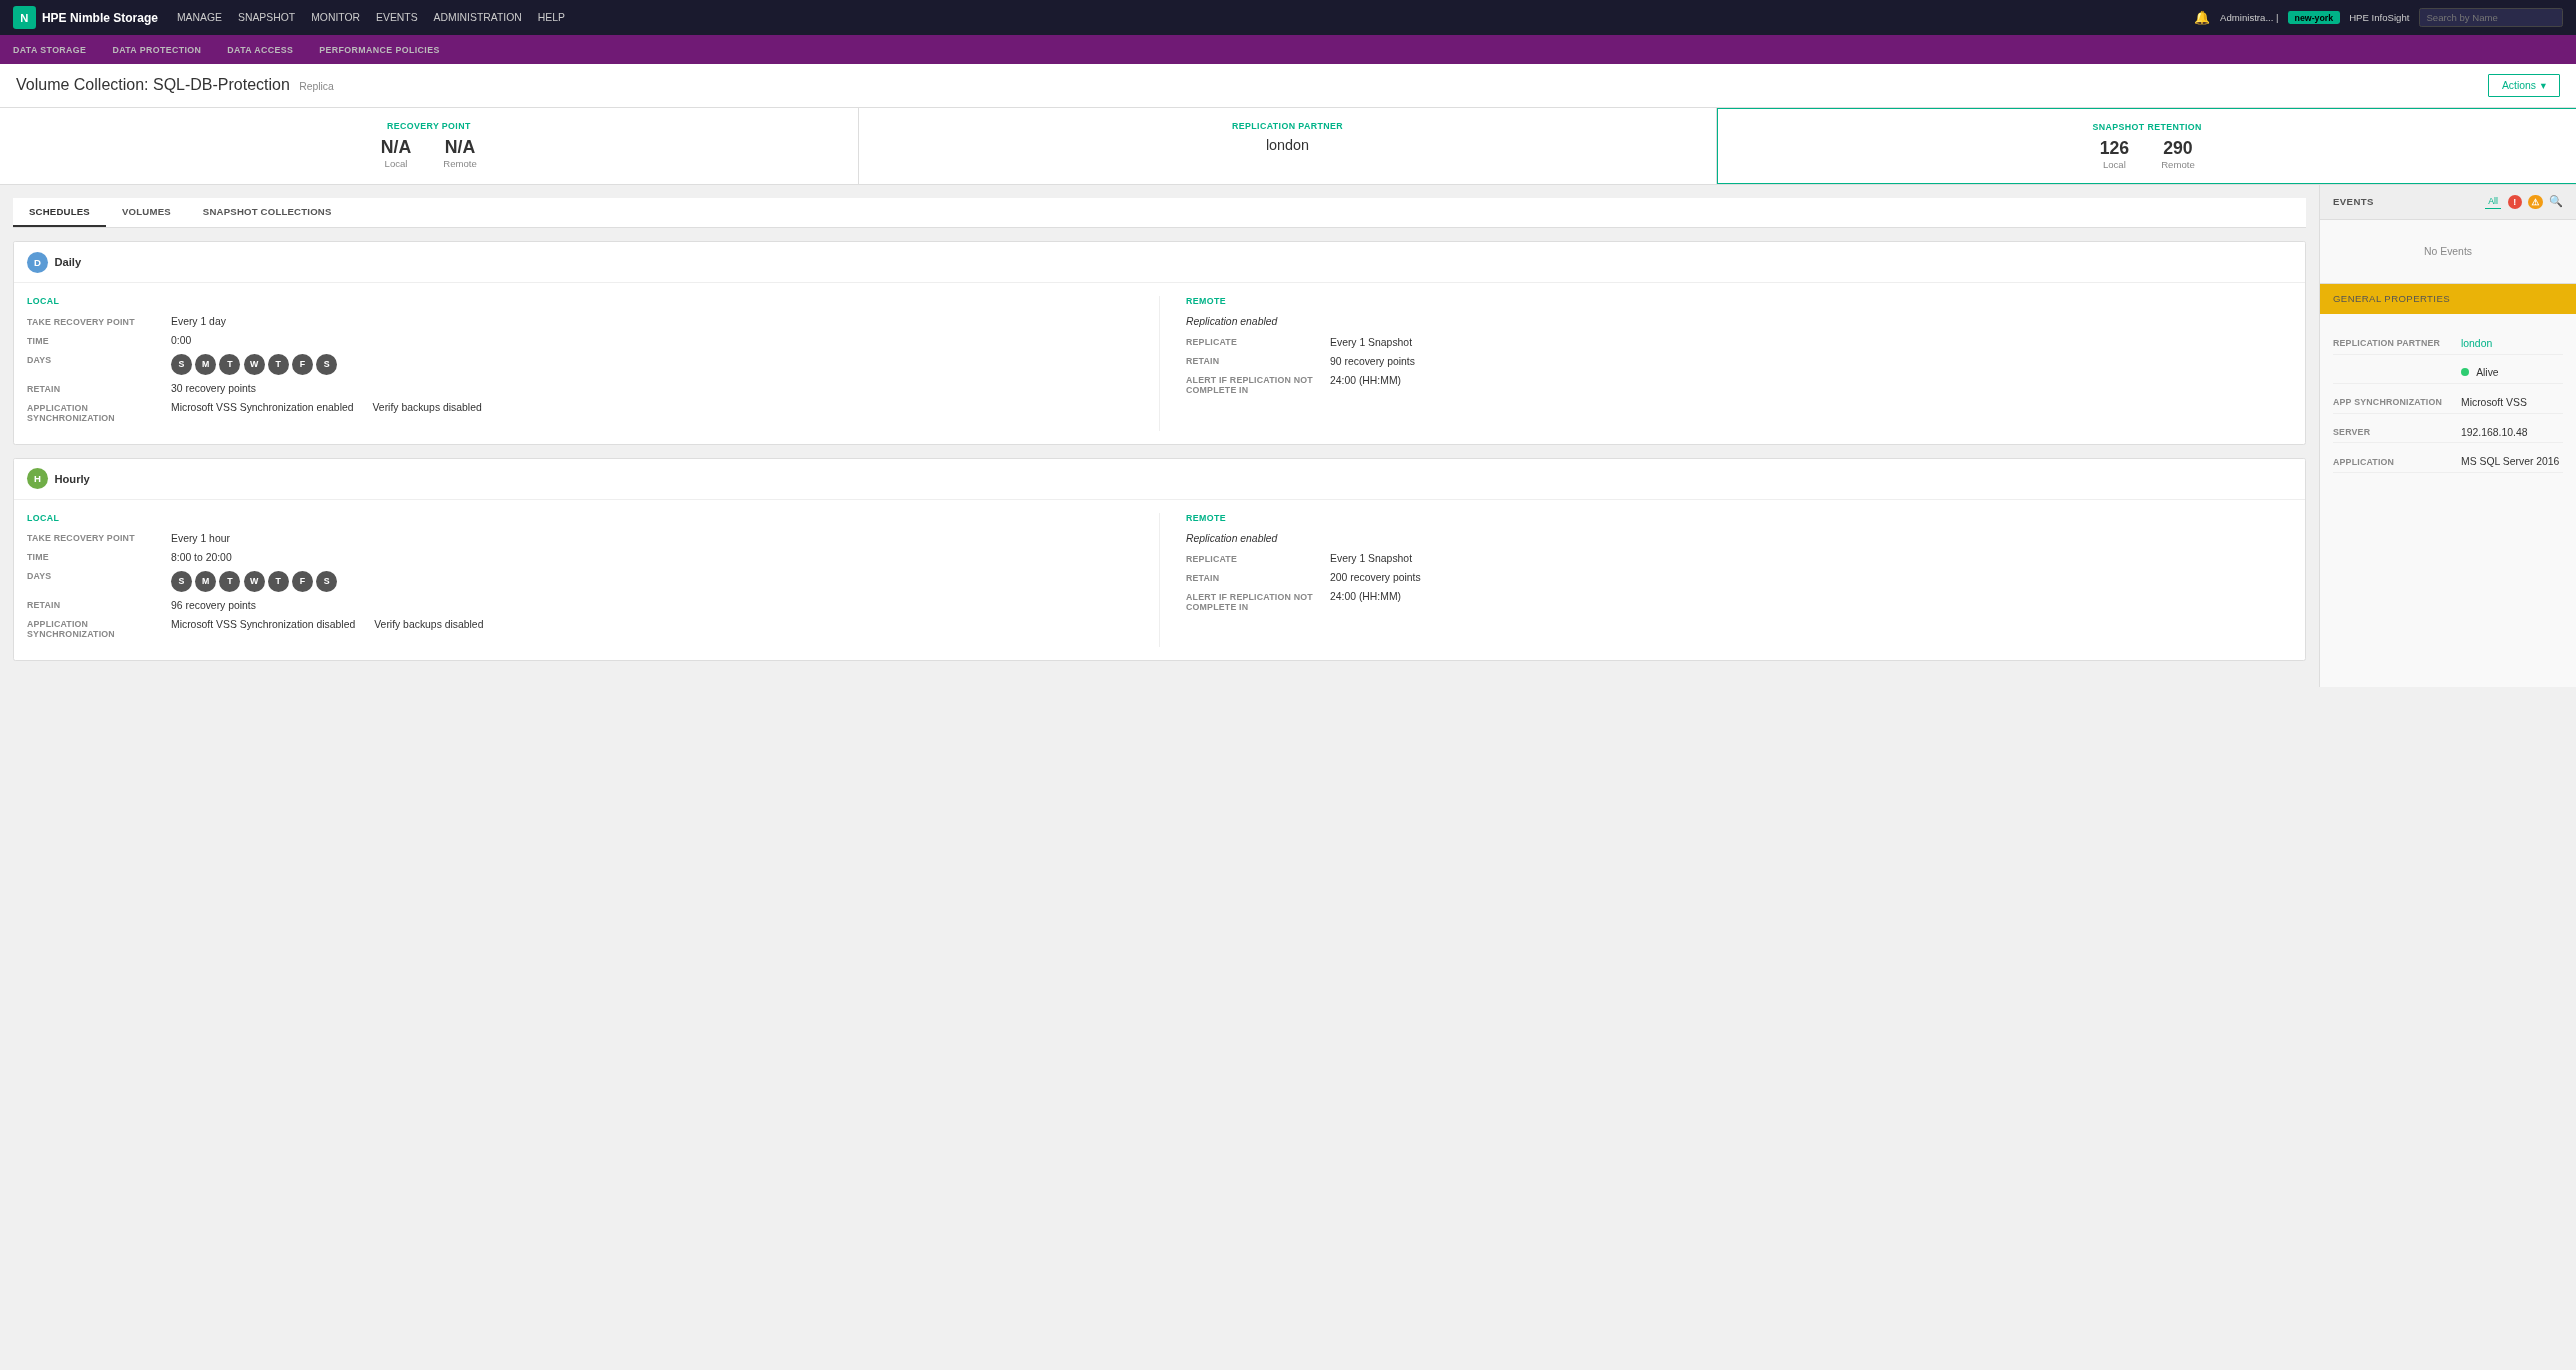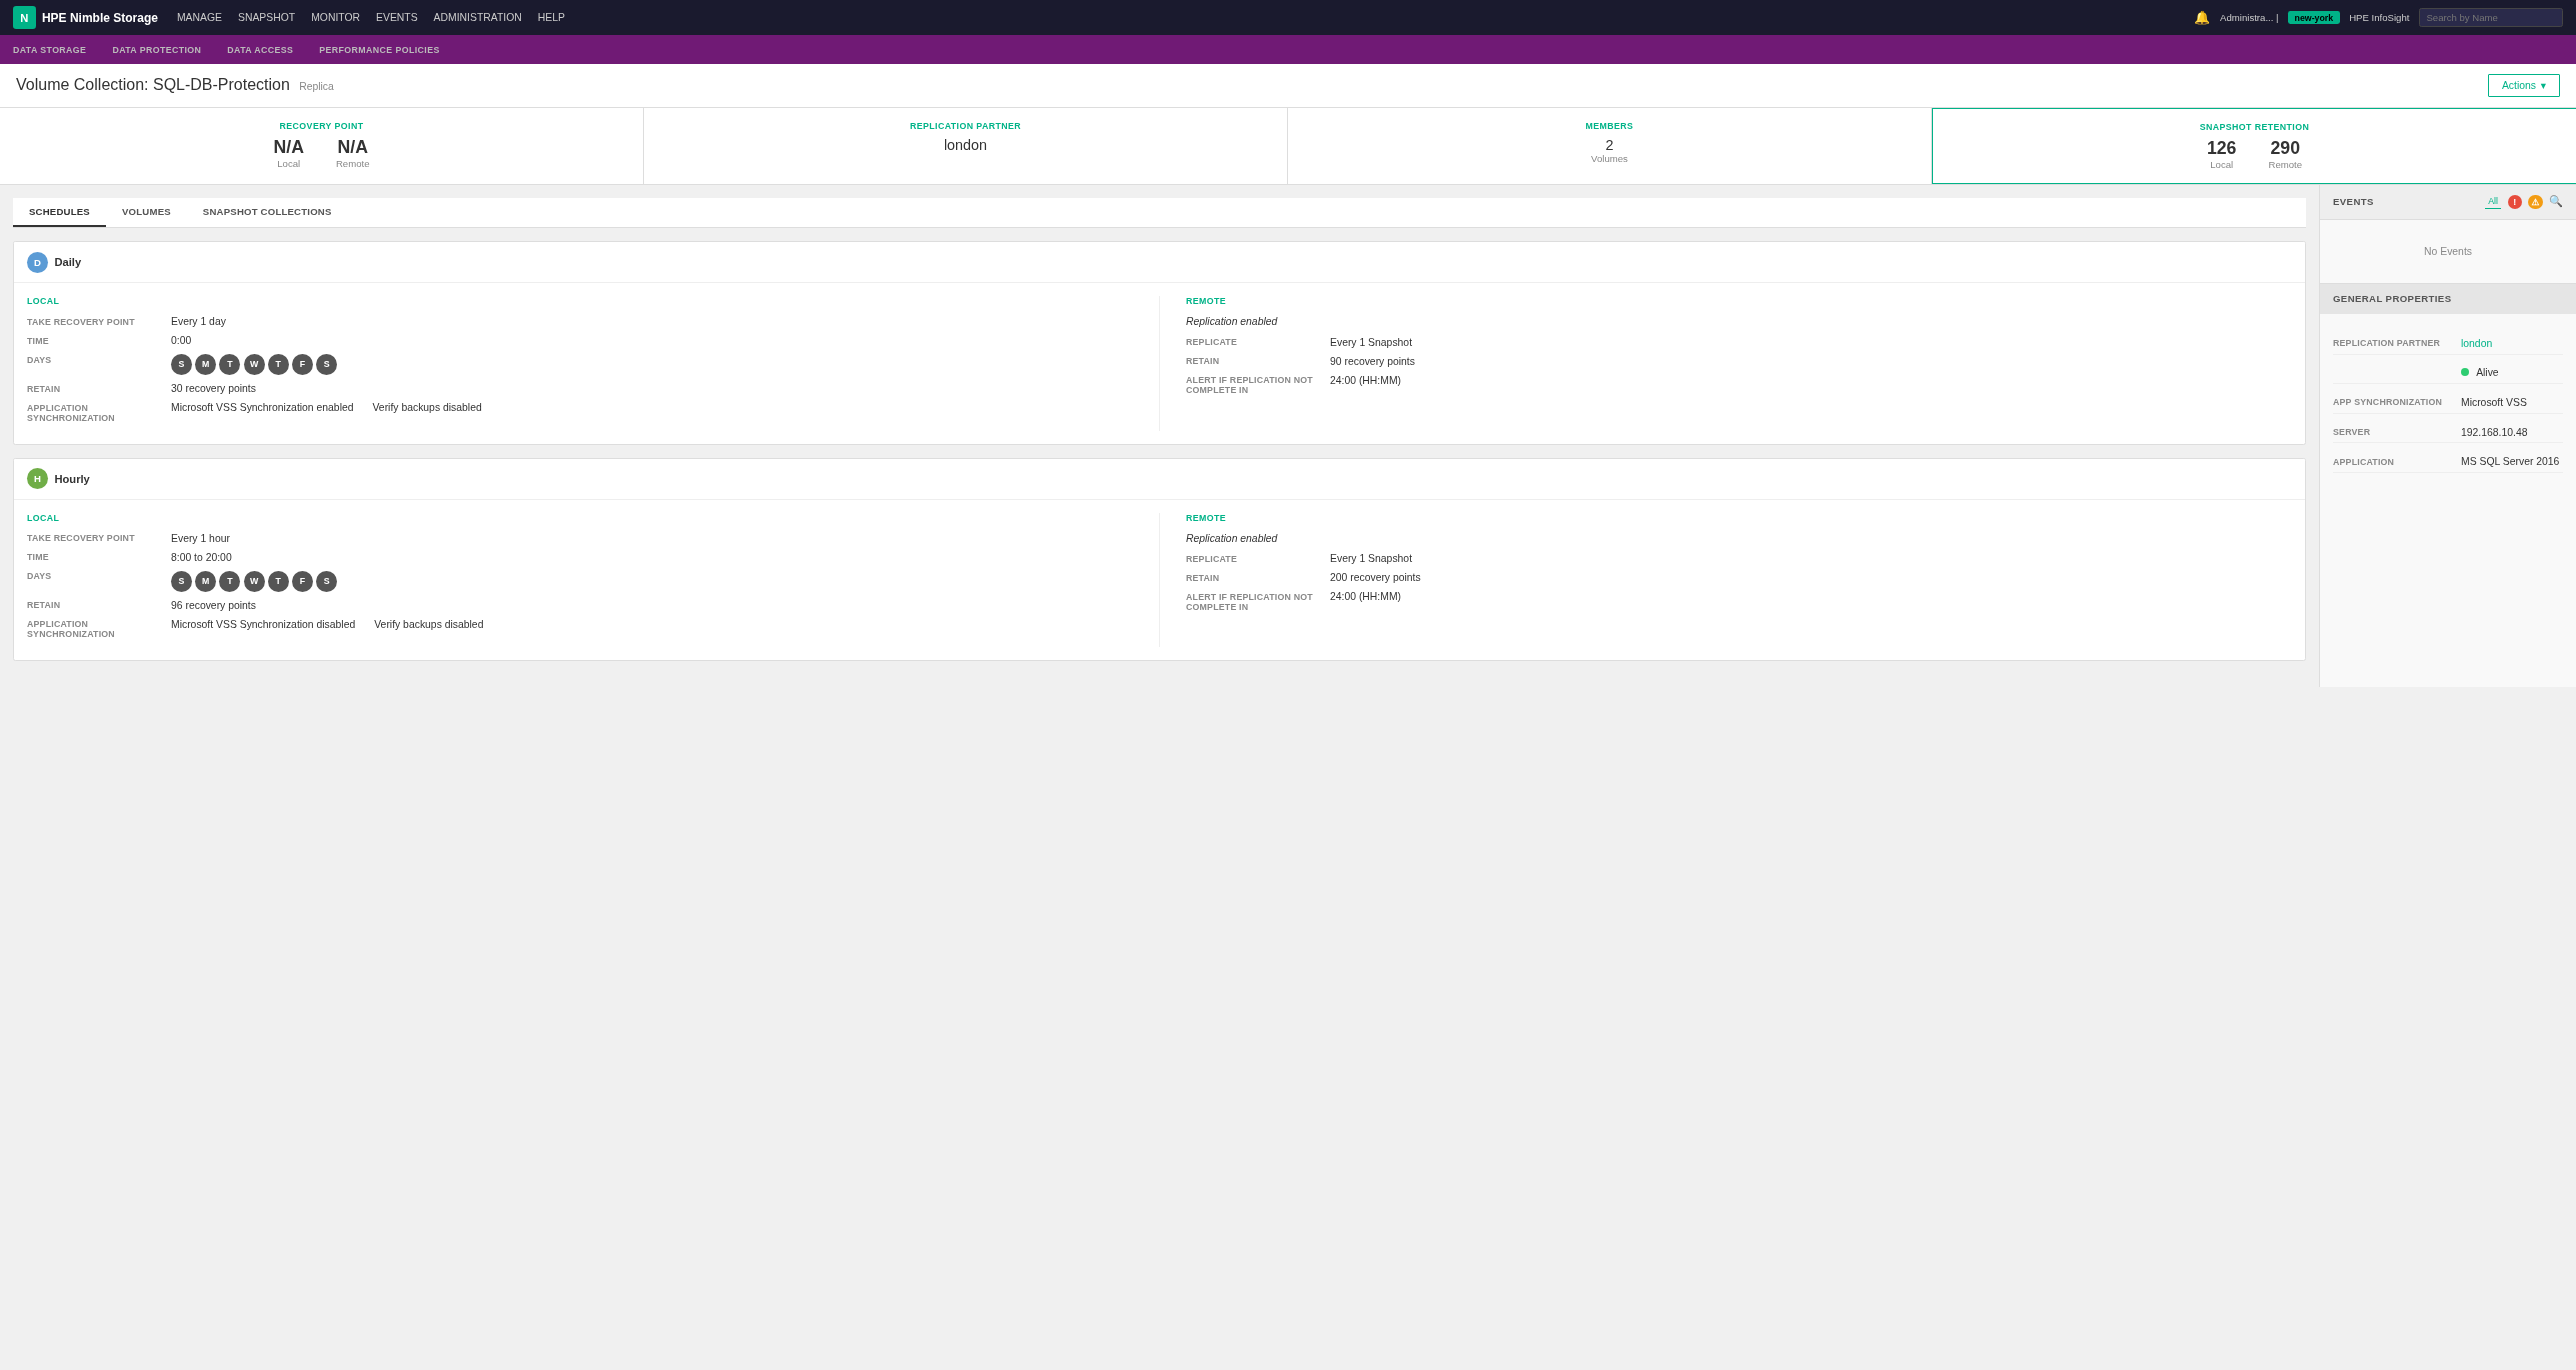--- a/index.html
+++ b/index.html
@@ -360,27 +360,27 @@
     }
     .sidebar-divider {
       height: 0.8px;
       background: #ddd;
     }
     .general-props {
       padding: 9.6px 13px;
     }
     .general-props-title {
       font-size: 9.6px;
-      font-weight: bold;
+      font-weight: normal;
       color: #555;
       letter-spacing: 0.4px;
       text-transform: uppercase;
       margin-bottom: 9.6px;
       padding: 9.6px 13px;
-      background: #e5e5e5;
+      background: #eab308;
     }
     .prop-row {
       display: flex;
       align-items: center;
       margin-bottom: 8px;
       padding: 4.8px 0;
       border-bottom: 0.8px solid #eee;
     }
     .prop-label {
       font-size: 8.8px;
@@ -474,25 +474,20 @@
         <div class="stat-pair-label">Remote</div>
       </div>
     </div>
   </div>
 
   <div class="stat-block">
     <div class="stat-label">REPLICATION PARTNER</div>
     <div class="stat-value">london</div>
   </div>
 
-  <div class="stat-block">
-    <div class="stat-label">MEMBERS</div>
-    <div class="stat-value">2</div>
-    <div class="stat-sub">Volumes</div>
-  </div>
 
   <div class="stat-block stat-highlight">
     <div class="stat-label">SNAPSHOT RETENTION</div>
     <div class="stat-pair">
       <div class="stat-pair-item">
         <div class="stat-pair-value">126</div>
         <div class="stat-pair-label">Local</div>
       </div>
       <div class="stat-pair-item">
         <div class="stat-pair-value">290</div>

